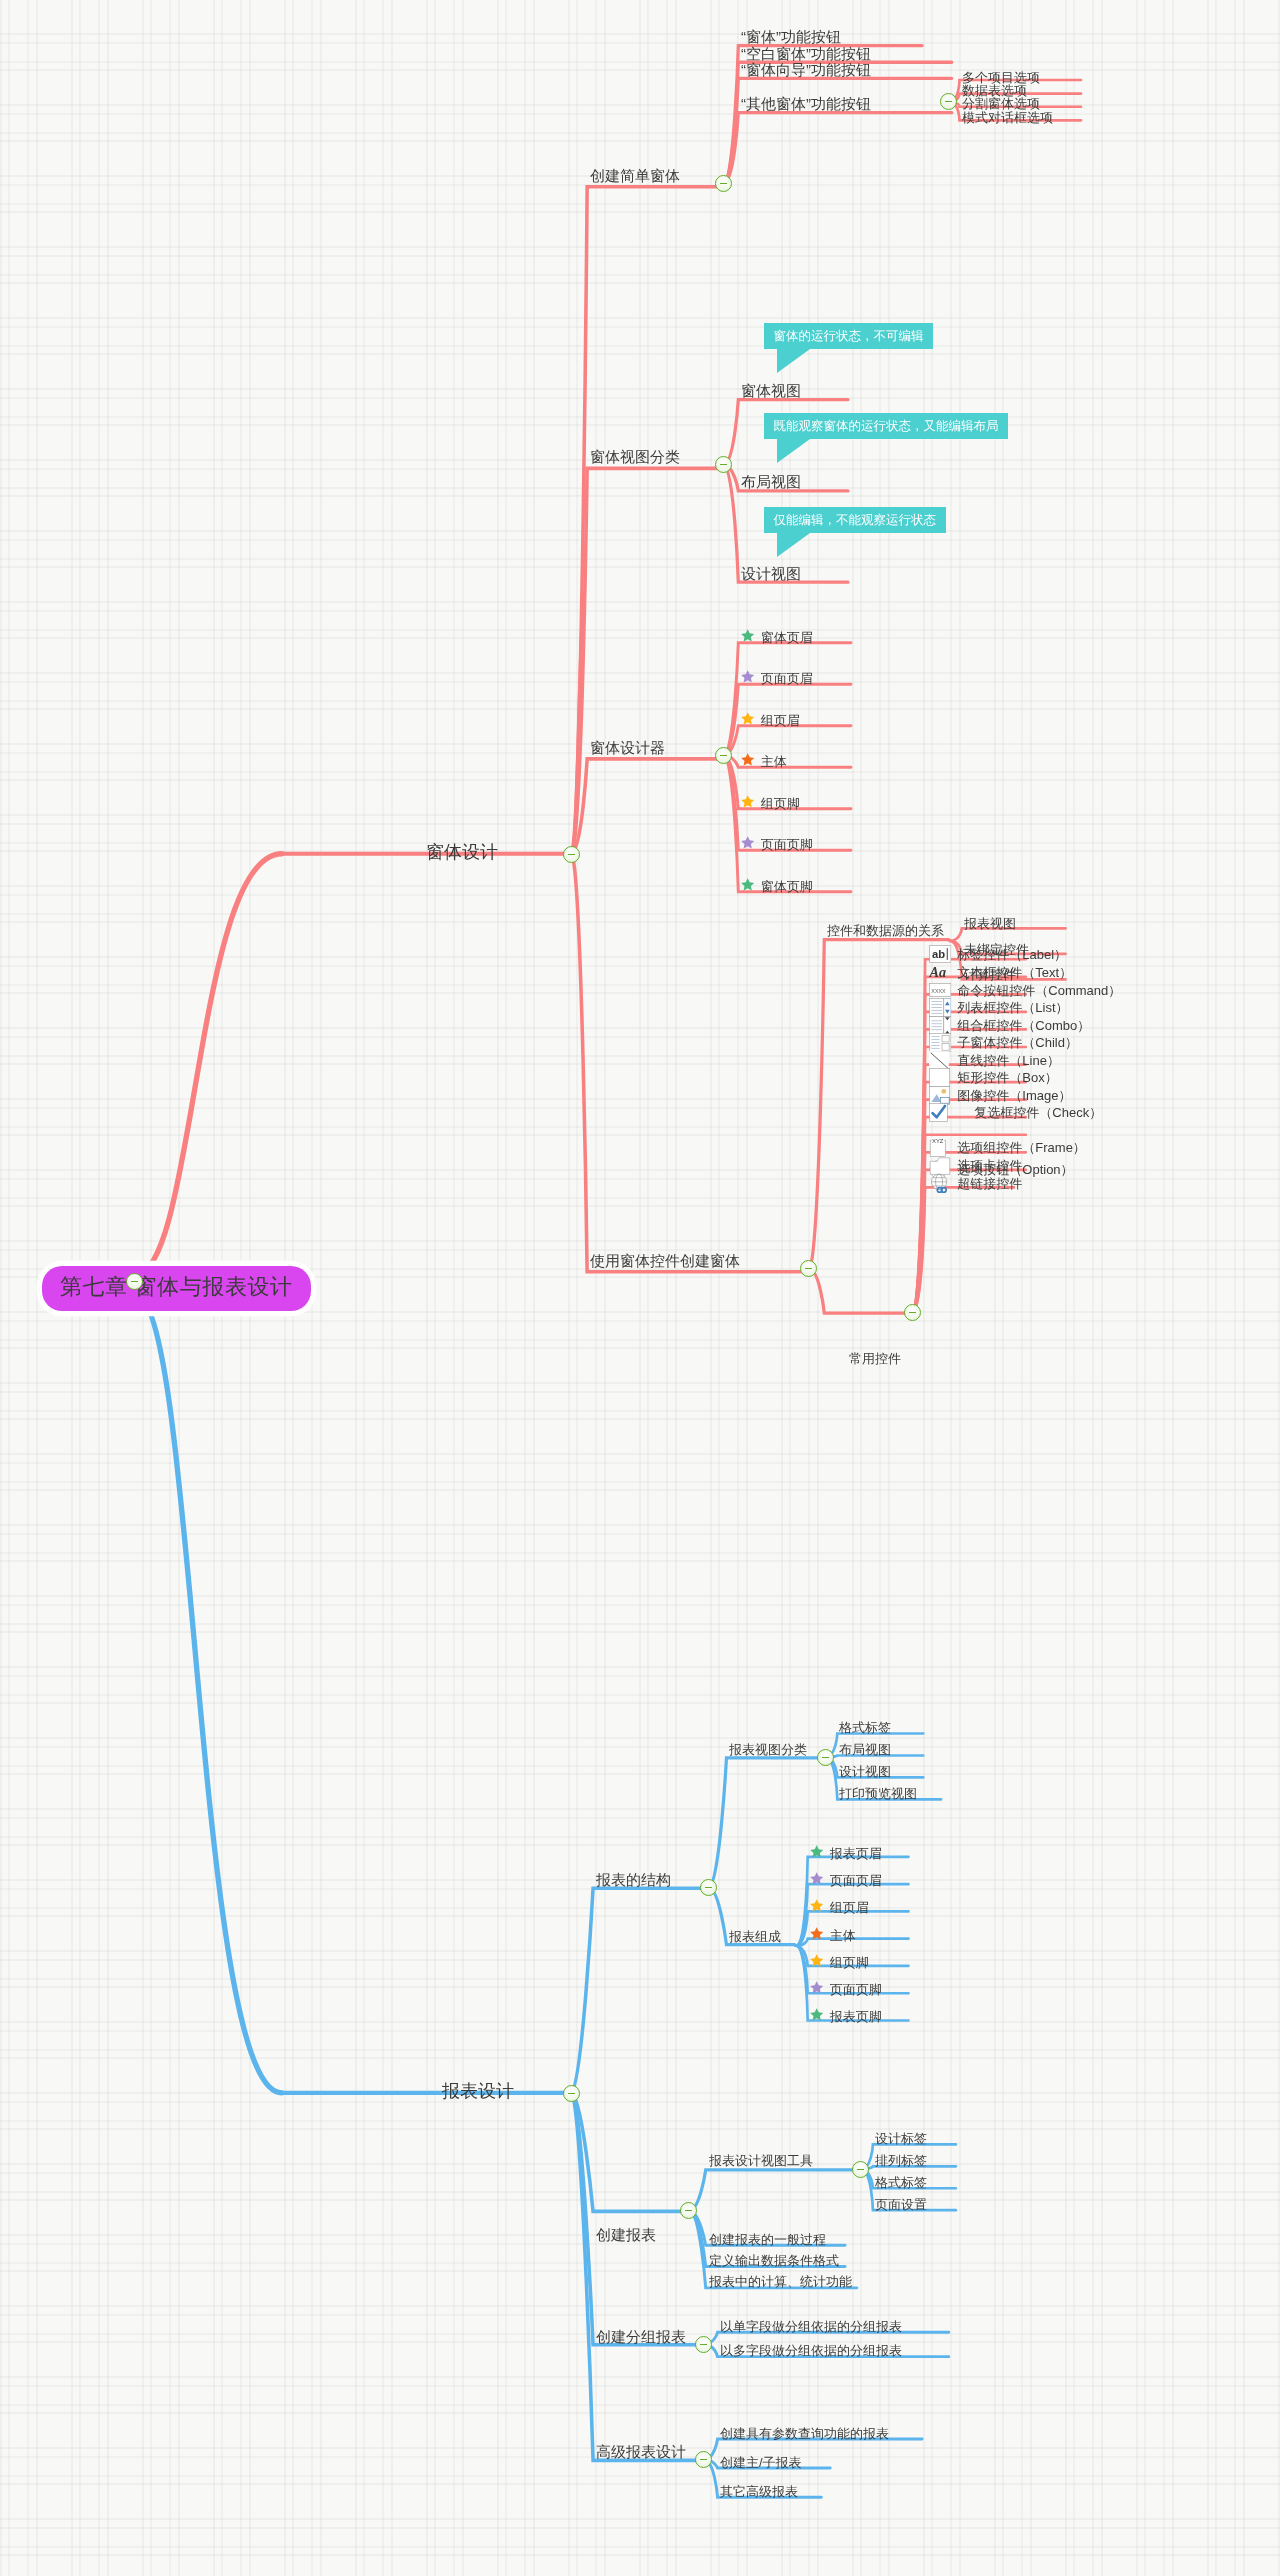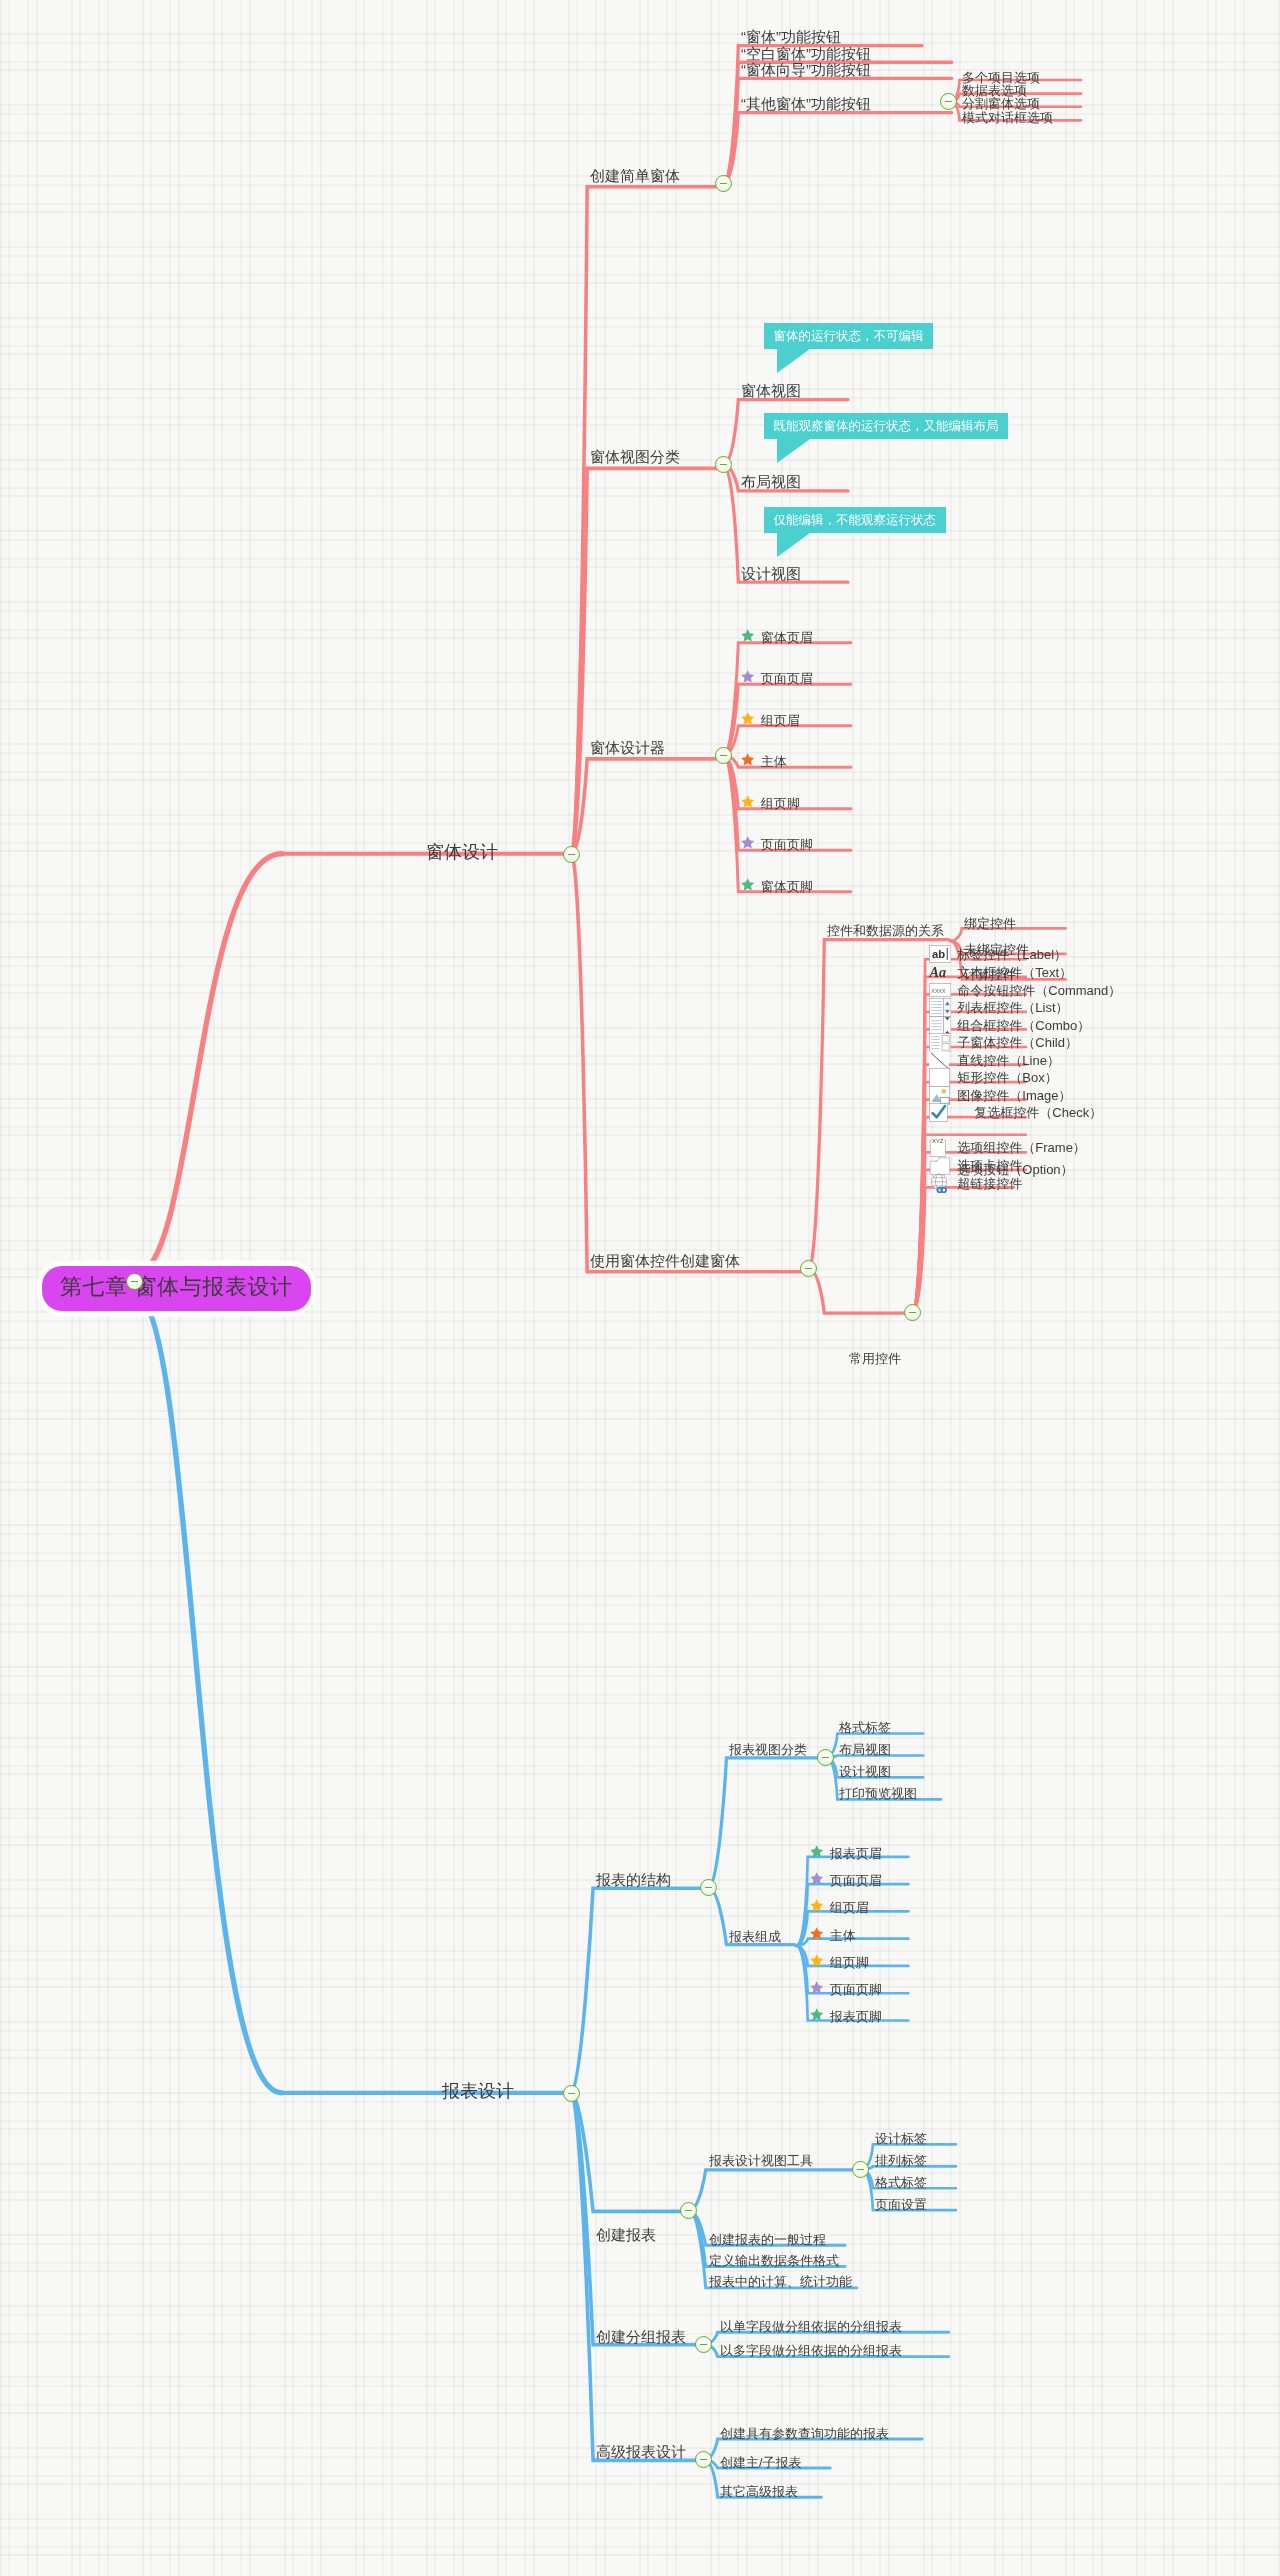--- a/index.html
+++ b/index.html
@@ -263,21 +263,21 @@
       <span class="label">窗体页脚</span>
     </div>
     <div class="node l2" style="left: 590px; top: 1253px;">
       <span class="label">使用窗体控件创建窗体</span>
     </div>
     <div class="toggle" style="left: 800px; top: 1260px;"></div>
     <div class="node l3" style="left: 827px; top: 924px;">
       <span class="label">控件和数据源的关系</span>
     </div>
     <div class="node l3" style="left: 964px; top: 917px;">
-      <span class="label">绑定控件</span>
+      <span class="label">报表视图</span>
     </div>
     <div class="node l3" style="left: 964px; top: 943px;">
       <span class="label">未绑定控件</span>
     </div>
     <div class="node l3" style="left: 964px; top: 968px;">
       <span class="label">计算控件</span>
     </div>
     <div class="node l3" style="left: 827px; top: 1352px; margin-left: 22px;">
       <span class="label">常用控件</span>
     </div>

